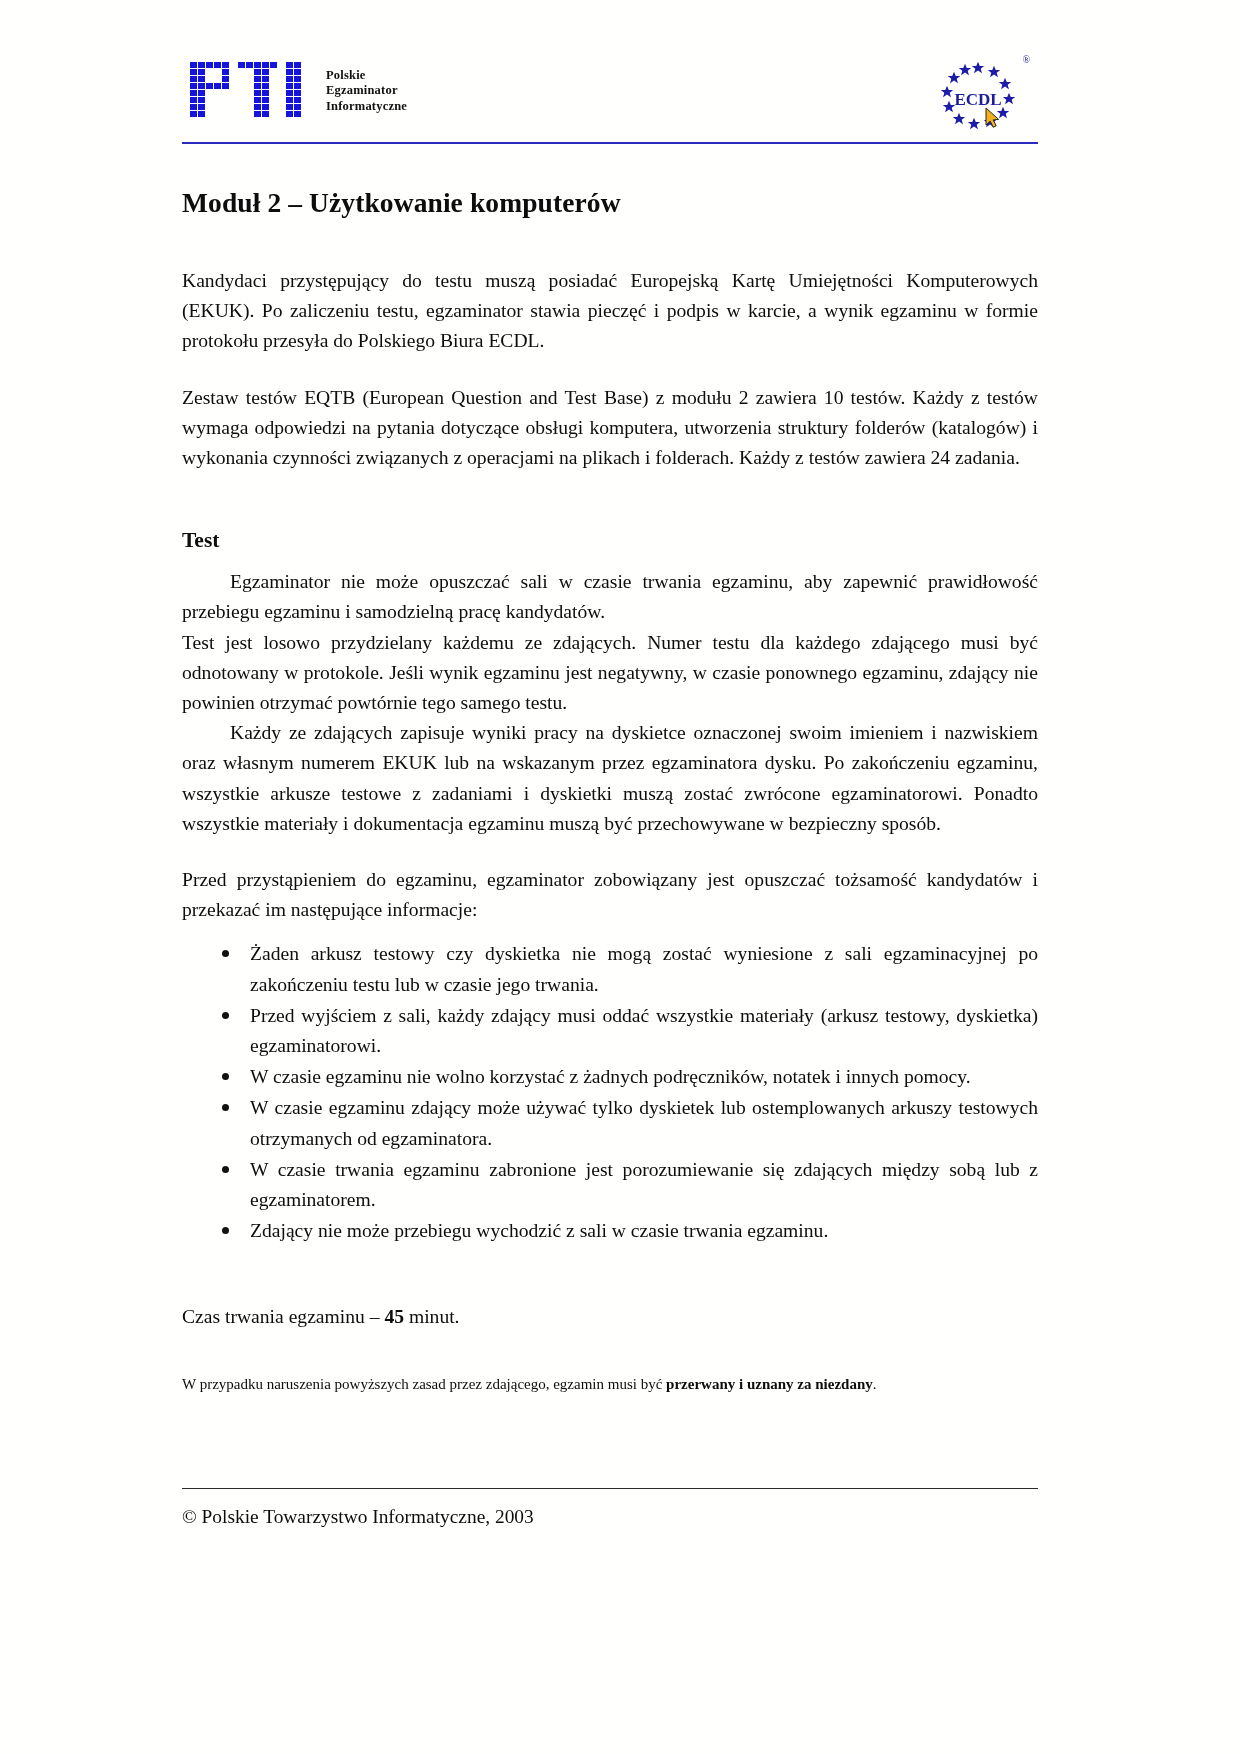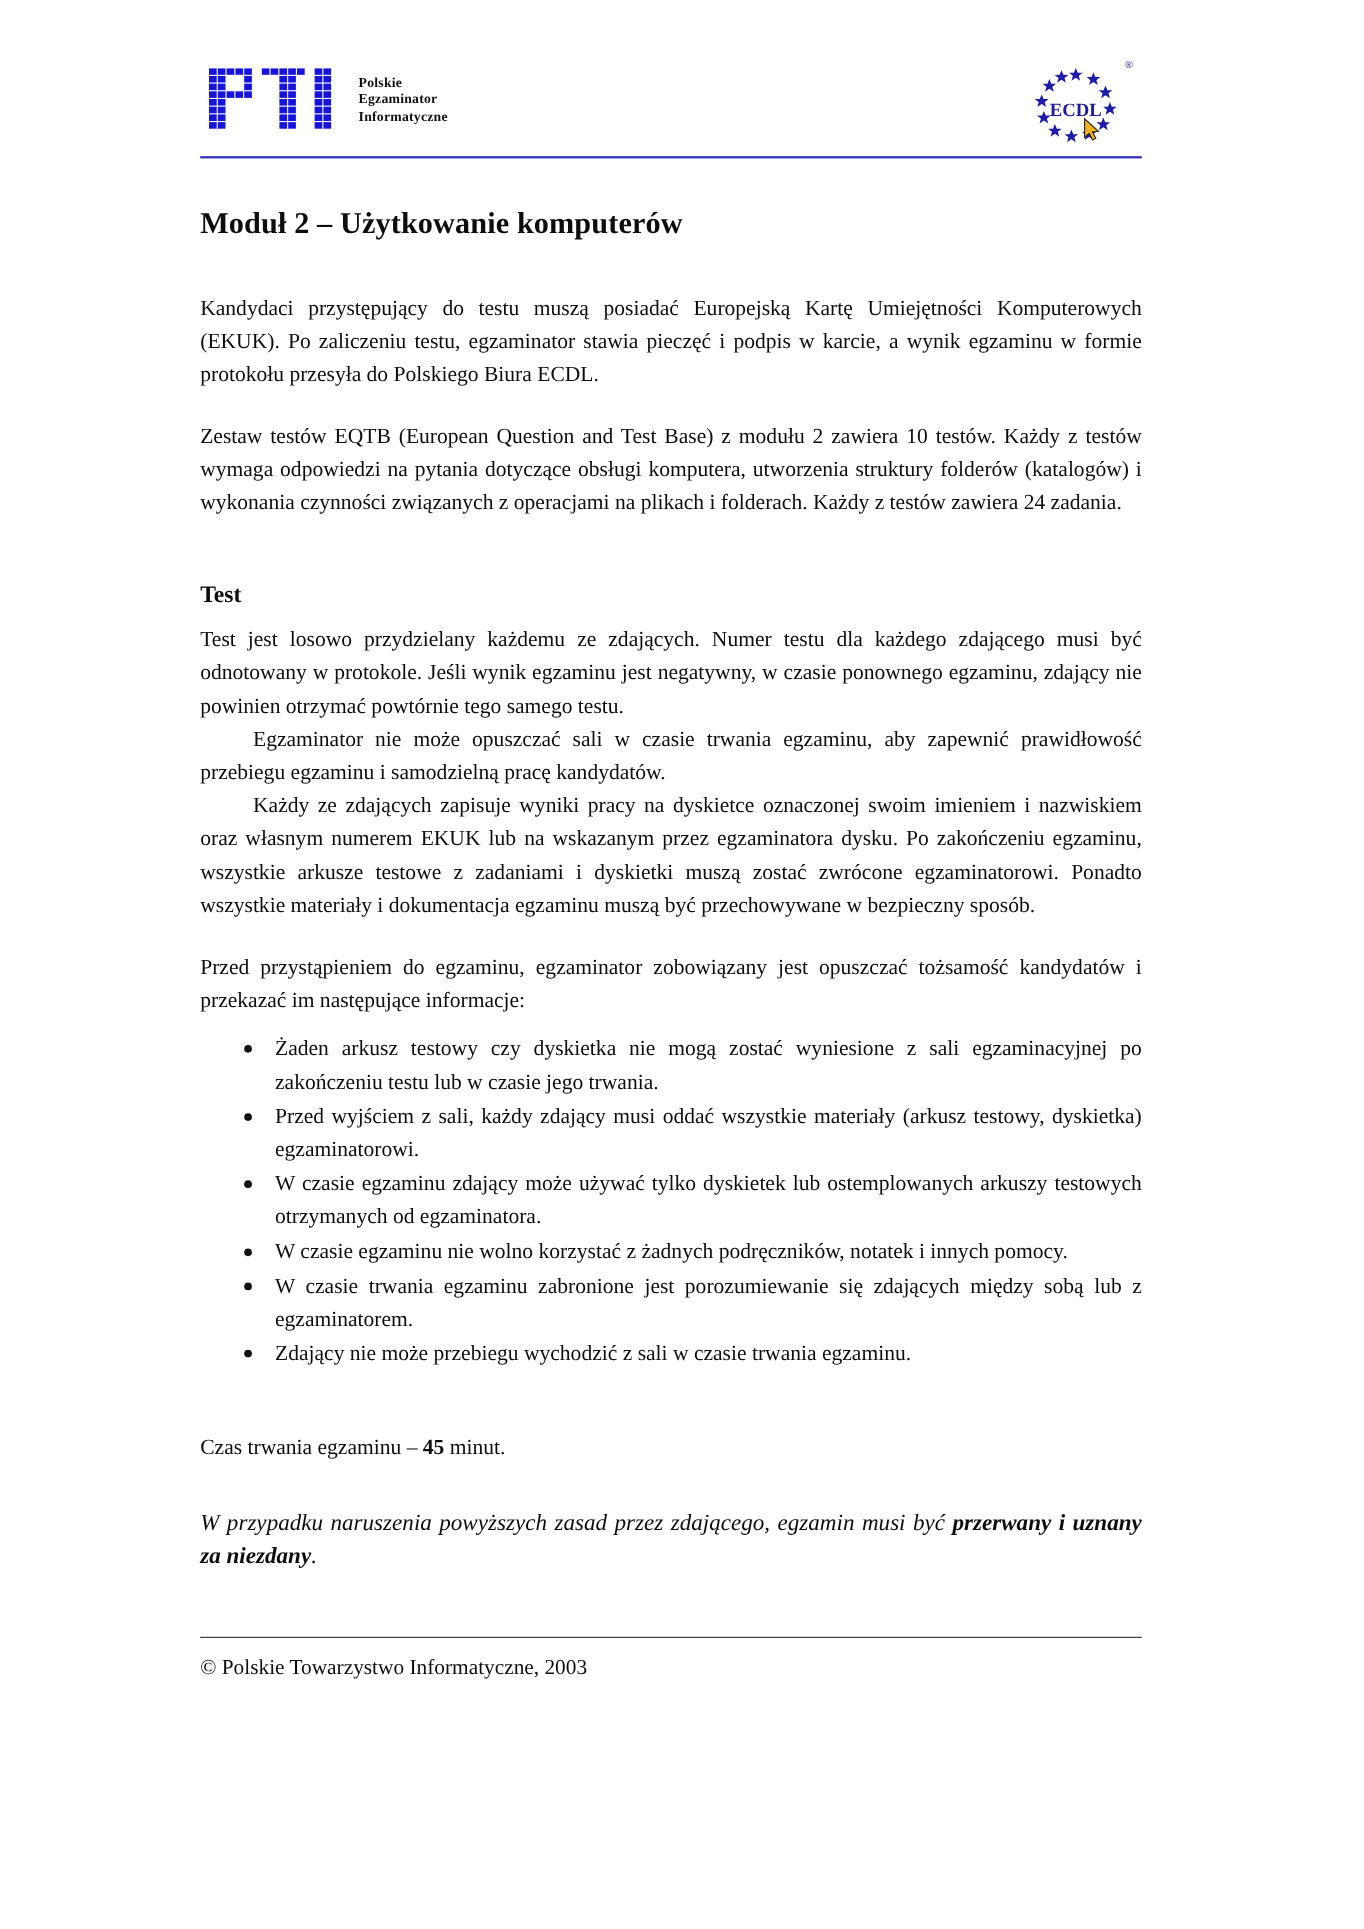--- a/index.html
+++ b/index.html
@@ -145,25 +145,24 @@
     border-radius: 50%;
     background: #111111;
   }
 
   p.duration {
     font-size: 19.6px;
     line-height: 30.2px;
     margin: 56px 0 0 0;
   }
   p.closing {
-    font-size: 21px;
+    font-size: 15px;
     line-height: 30.2px;
     margin: 36px 0 0 0;
     text-align: justify;
-    font-style: italic;
   }
   .b { font-weight: bold; margin-top: 48px; }
 
   
   .footer-rule {
     position: absolute;
     left: 182px;
     top: 1488px;
     width: 856px;
     height: 0;
@@ -296,44 +295,44 @@
 
     <h1 class="doc-title">Moduł 2 – Użytkowanie komputerów</h1>
 
 
     <p class="para">Kandydaci przystępujący do testu muszą posiadać Europejską Kartę Umiejętności Komputerowych (EKUK). Po zaliczeniu testu, egzaminator stawia pieczęć i podpis w karcie, a wynik egzaminu w formie protokołu przesyła do Polskiego Biura ECDL.</p>
 
     <p class="para spaced">Zestaw testów EQTB (European Question and Test Base) z modułu 2 zawiera 10 testów. Każdy z testów wymaga odpowiedzi na pytania dotyczące obsługi komputera, utworzenia struktury folderów (katalogów) i wykonania czynności związanych z operacjami na plikach i folderach. Każdy z testów zawiera 24 zadania.</p>
 
     <h2 class="section-title section-test">Test</h2>
 
+    <p class="para indent">Egzaminator nie może opuszczać sali w czasie trwania egzaminu, aby zapewnić prawidłowość przebiegu egzaminu i samodzielną pracę kandydatów.</p>
+
     <p class="para tight">Test jest losowo przydzielany każdemu ze zdających. Numer testu dla każdego zdającego musi być odnotowany w protokole. Jeśli wynik egzaminu jest negatywny, w czasie ponownego egzaminu, zdający nie powinien otrzymać powtórnie tego samego testu.</p>
 
-    <p class="para indent">Egzaminator nie może opuszczać sali w czasie trwania egzaminu, aby zapewnić prawidłowość przebiegu egzaminu i samodzielną pracę kandydatów.</p>
-
     <p class="para indent">Każdy ze zdających zapisuje wyniki pracy na dyskietce oznaczonej swoim imieniem i nazwiskiem oraz własnym numerem EKUK lub na wskazanym przez egzaminatora dysku. Po zakończeniu egzaminu, wszystkie arkusze testowe z zadaniami i dyskietki muszą zostać zwrócone egzaminatorowi. Ponadto wszystkie materiały i dokumentacja egzaminu muszą być przechowywane w bezpieczny sposób.</p>
 
     <p class="para spaced">Przed przystąpieniem do egzaminu, egzaminator zobowiązany jest opuszczać tożsamość kandydatów i przekazać im następujące informacje:</p>
 
     <ul class="rules">
       <li>
         <span class="bullet-dot"></span>
         <span>Żaden arkusz testowy czy dyskietka nie mogą zostać wyniesione z sali egzaminacyjnej po zakończeniu testu lub w czasie jego trwania.</span>
       </li>
       <li>
         <span class="bullet-dot"></span>
         <span>Przed wyjściem z sali, każdy zdający musi oddać wszystkie materiały (arkusz testowy, dyskietka) egzaminatorowi.</span>
       </li>
       <li>
         <span class="bullet-dot"></span>
+        <span>W czasie egzaminu nie wolno korzystać z żadnych podręczników, notatek i innych pomocy.</span>
+      </li>
+      <li>
+        <span class="bullet-dot"></span>
         <span>W czasie egzaminu zdający może używać tylko dyskietek lub ostemplowanych arkuszy testowych otrzymanych od egzaminatora.</span>
-      </li>
-      <li>
-        <span class="bullet-dot"></span>
-        <span>W czasie egzaminu nie wolno korzystać z żadnych podręczników, notatek i innych pomocy.</span>
       </li>
       <li>
         <span class="bullet-dot"></span>
         <span>W czasie trwania egzaminu zabronione jest porozumiewanie się zdających między sobą lub z egzaminatorem.</span>
       </li>
       <li>
         <span class="bullet-dot"></span>
         <span>Zdający nie może przebiegu wychodzić z sali w czasie trwania egzaminu.</span>
       </li>
     </ul>

